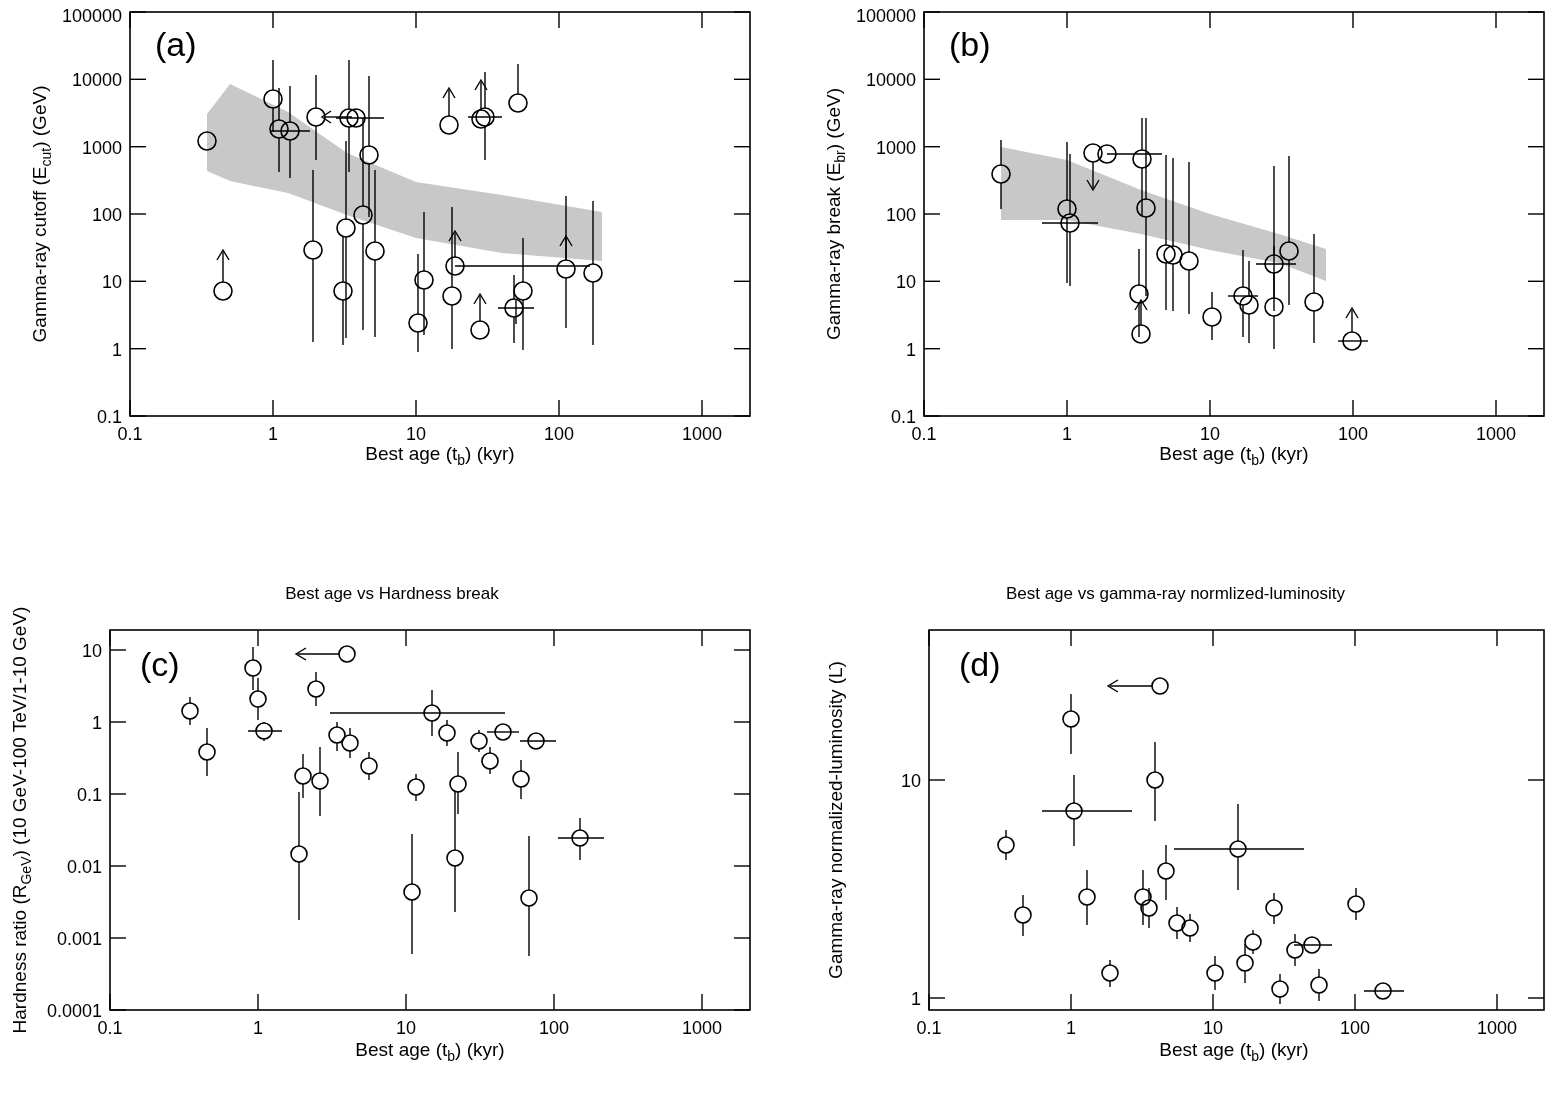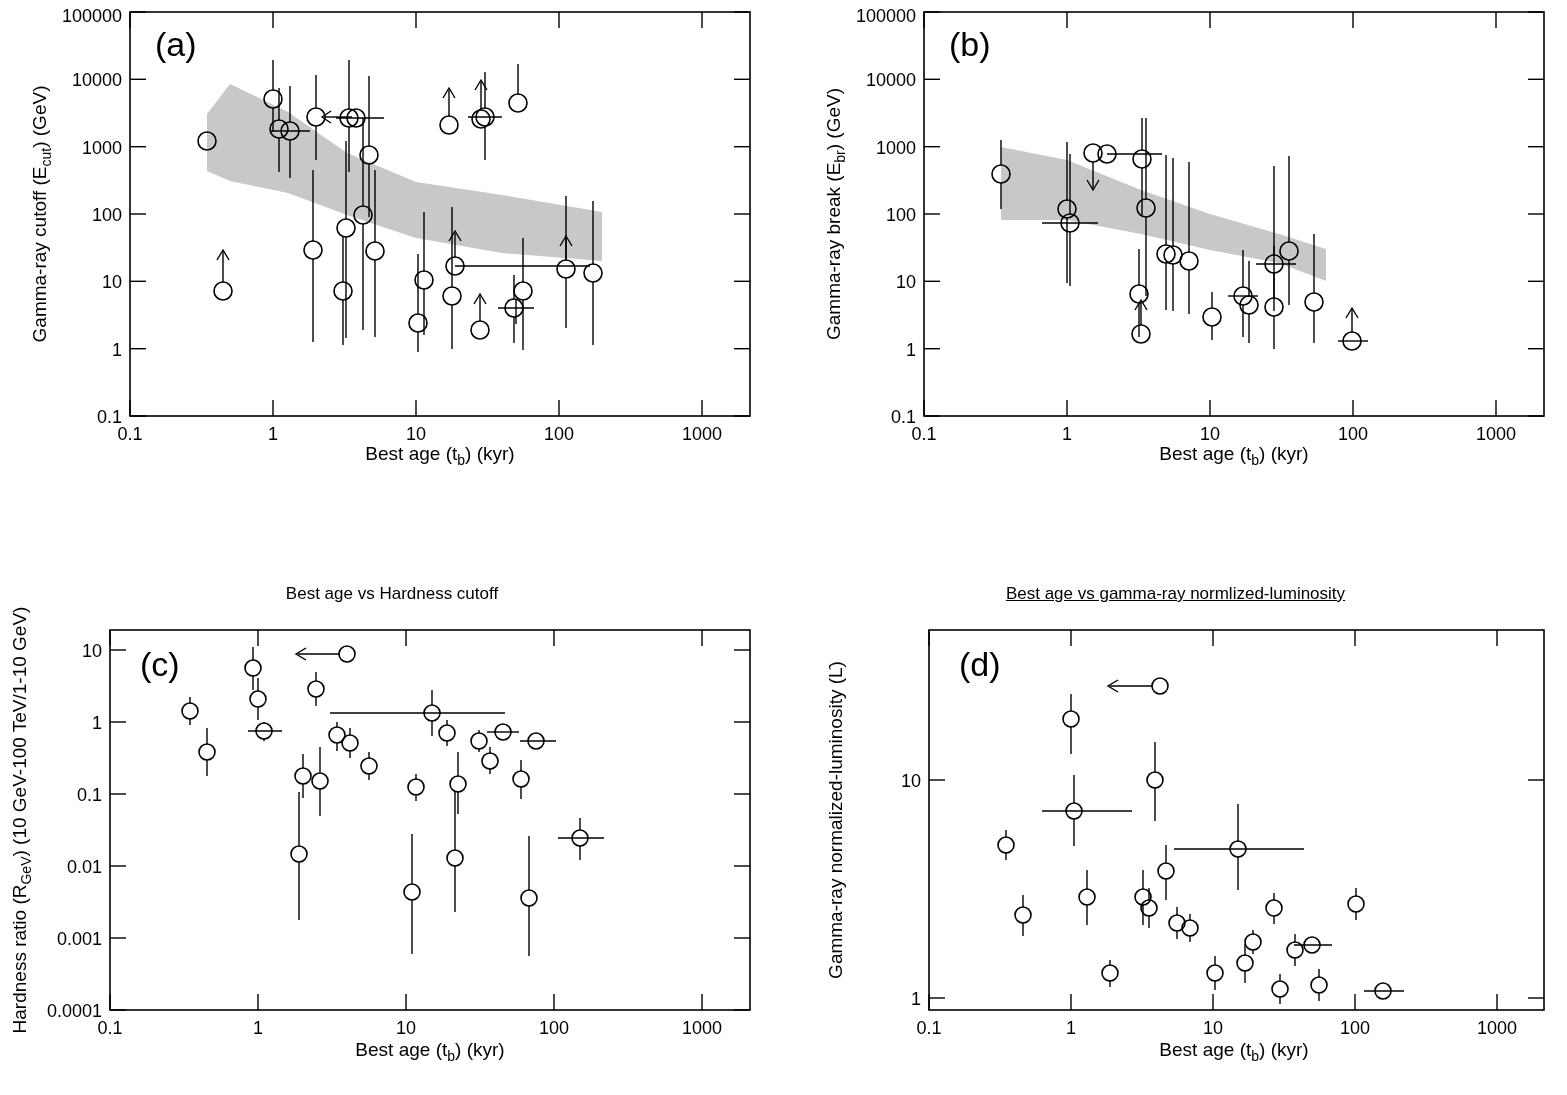--- a/index.html
+++ b/index.html
@@ -338,21 +338,21 @@
         <line class="err" x1="554" y1="341" x2="584" y2="341"></line>
       </g>
 
       <text class="panel-letter" x="165" y="56">(b)</text>
       <text class="axlabel" x="450" y="460" text-anchor="middle">Best age (t<tspan dy="5" font-size="14">b</tspan><tspan dy="-5">) (kyr)</tspan></text>
       <text class="axlabel" transform="translate(56,214) rotate(-90)" text-anchor="middle">Gamma-ray break (E<tspan dy="5" font-size="14">br</tspan><tspan dy="-5">) (GeV)</tspan></text>
     </svg>
   </div>
 
   <div class="panel" style="left:0px;top:580px;width:784px;height:515px;">
-    <div class="plot-title" style="top:4px;">Best age vs Hardness cutoff</div>
+    <div class="plot-title" style="top:4px;">Best age vs Hardness break</div>
     <svg width="784" height="515" viewBox="0 0 784 515">
       <rect class="ax" x="110" y="50" width="640" height="380"></rect>
 
       <g>
         <g class="tk">
           <line x1="110" y1="430" x2="126" y2="430"></line>
             <line x1="110" y1="358" x2="126" y2="358"></line>
           <line x1="110" y1="286" x2="126" y2="286"></line>
             <line x1="110" y1="214" x2="126" y2="214"></line>
           <line x1="110" y1="142" x2="126" y2="142"></line>
@@ -500,21 +500,21 @@
         <line class="err" x1="558" y1="258" x2="604" y2="258"></line>
       </g>
 
       <text class="panel-letter" x="140" y="96">(c)</text>
       <text class="axlabel" x="430" y="476" text-anchor="middle">Best age (t<tspan dy="5" font-size="14">b</tspan><tspan dy="-5">) (kyr)</tspan></text>
       <text class="axlabel" transform="translate(26,240) rotate(-90)" text-anchor="middle">Hardness ratio (R<tspan dy="5" font-size="14">GeV</tspan><tspan dy="-5">) (10 GeV-100 TeV/1-10 GeV)</tspan></text>
     </svg>
   </div>
 
   <div class="panel" style="left:784px;top:580px;width:783px;height:515px;">
-    <div class="plot-title" style="top:4px;text-decoration:underline;">Best age vs gamma-ray normlized-luminosity</div>
+    <div class="plot-title" style="top:4px;">Best age vs gamma-ray normlized-luminosity</div>
     <svg width="783" height="515" viewBox="0 0 783 515">
       <rect class="ax" x="145" y="50" width="615" height="380"></rect>
 
       <g>
         <g class="tk">
           <line x1="145" y1="418" x2="161" y2="418"></line>
             <line x1="145" y1="200" x2="161" y2="200"></line>
           <line x1="760" y1="418" x2="744" y2="418"></line>
             <line x1="760" y1="200" x2="744" y2="200"></line>
         </g>

